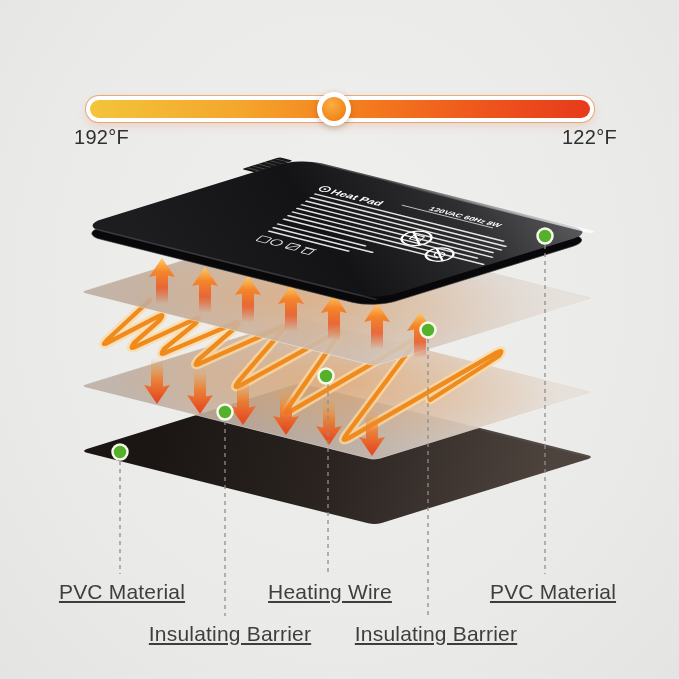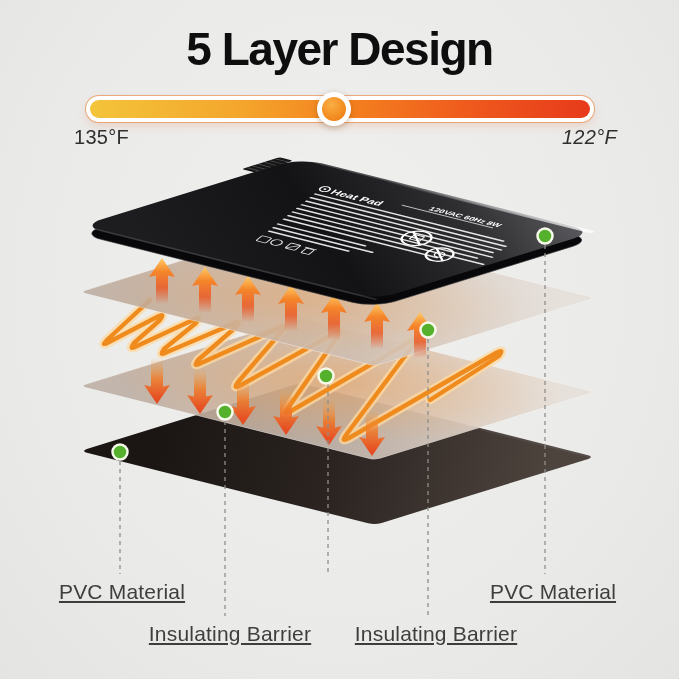--- a/index.html
+++ b/index.html
@@ -32,44 +32,43 @@
     background:#FFFFFF;box-shadow:0 2px 6px rgba(120,60,10,.35);
   }
   .knob::after{
     content:"";position:absolute;left:5px;top:5px;width:24px;height:24px;border-radius:50%;
     background:radial-gradient(circle at 40% 32%, #FBAE45, #F28B1E 62%, #E96F12 100%);
   }
   .temp{
     position:absolute;top:126px;font-size:20px;color:#2F2F2F;letter-spacing:.3px;
   }
   .temp-min{left:74px;}
-  .temp-max{left:537px;width:80px;text-align:right;font-style:italic;}
+  .temp-max{left:537px;width:80px;text-align:right;}
   svg.diagram{position:absolute;left:0;top:0;}
   .callout{
     position:absolute;transform:translateX(-50%);
     font-size:21px;color:#3E3E3E;white-space:nowrap;letter-spacing:.2px;text-decoration:underline;
   }
   .co-0{left:122px;top:580px;}
   .co-1{left:230px;top:622px;}
   .co-2{left:330px;top:580px;}
   .co-3{left:436px;top:622px;}
   .co-4{left:553px;top:580px;}
 </style>
 </head>
 <body>
 
 <div class="stage">
 
-  <h1 class="title">5 Layer Design</h1>
 
   <div class="slider">
     <div class="fill"></div>
     <div class="knob"></div>
   </div>
-  <div class="temp temp-min">135°F</div>
+  <div class="temp temp-min">192°F</div>
   <div class="temp temp-max">122°F</div>
 
   <svg class="diagram" width="679" height="679" viewBox="0 0 679 679">
     <defs>
       <linearGradient id="padGrad" gradientUnits="userSpaceOnUse" x1="270" y1="-30" x2="80" y2="240">
         <stop offset="0" stop-color="#606064"></stop>
         <stop offset=".28" stop-color="#2E2E31"></stop>
         <stop offset=".6" stop-color="#131315"></stop>
         <stop offset="1" stop-color="#1D1D1F"></stop>
       </linearGradient>
@@ -230,16 +229,17 @@
       <circle cx="120" cy="452" r="7.5"></circle>
       <circle cx="225" cy="412" r="7.5"></circle>
       <circle cx="326" cy="376" r="7.5"></circle>
       <circle cx="428" cy="330" r="7.5"></circle>
       <circle cx="545" cy="236" r="7.5"></circle>
     </g>
   </svg>
 
   <div class="callout co-0">PVC Material</div>
   <div class="callout co-1">Insulating Barrier</div>
+  <div class="callout co-2">Heating Wire</div>
   <div class="callout co-3">Insulating Barrier</div>
   <div class="callout co-4">PVC Material</div>
 
 </div>
 
 </body></html>

